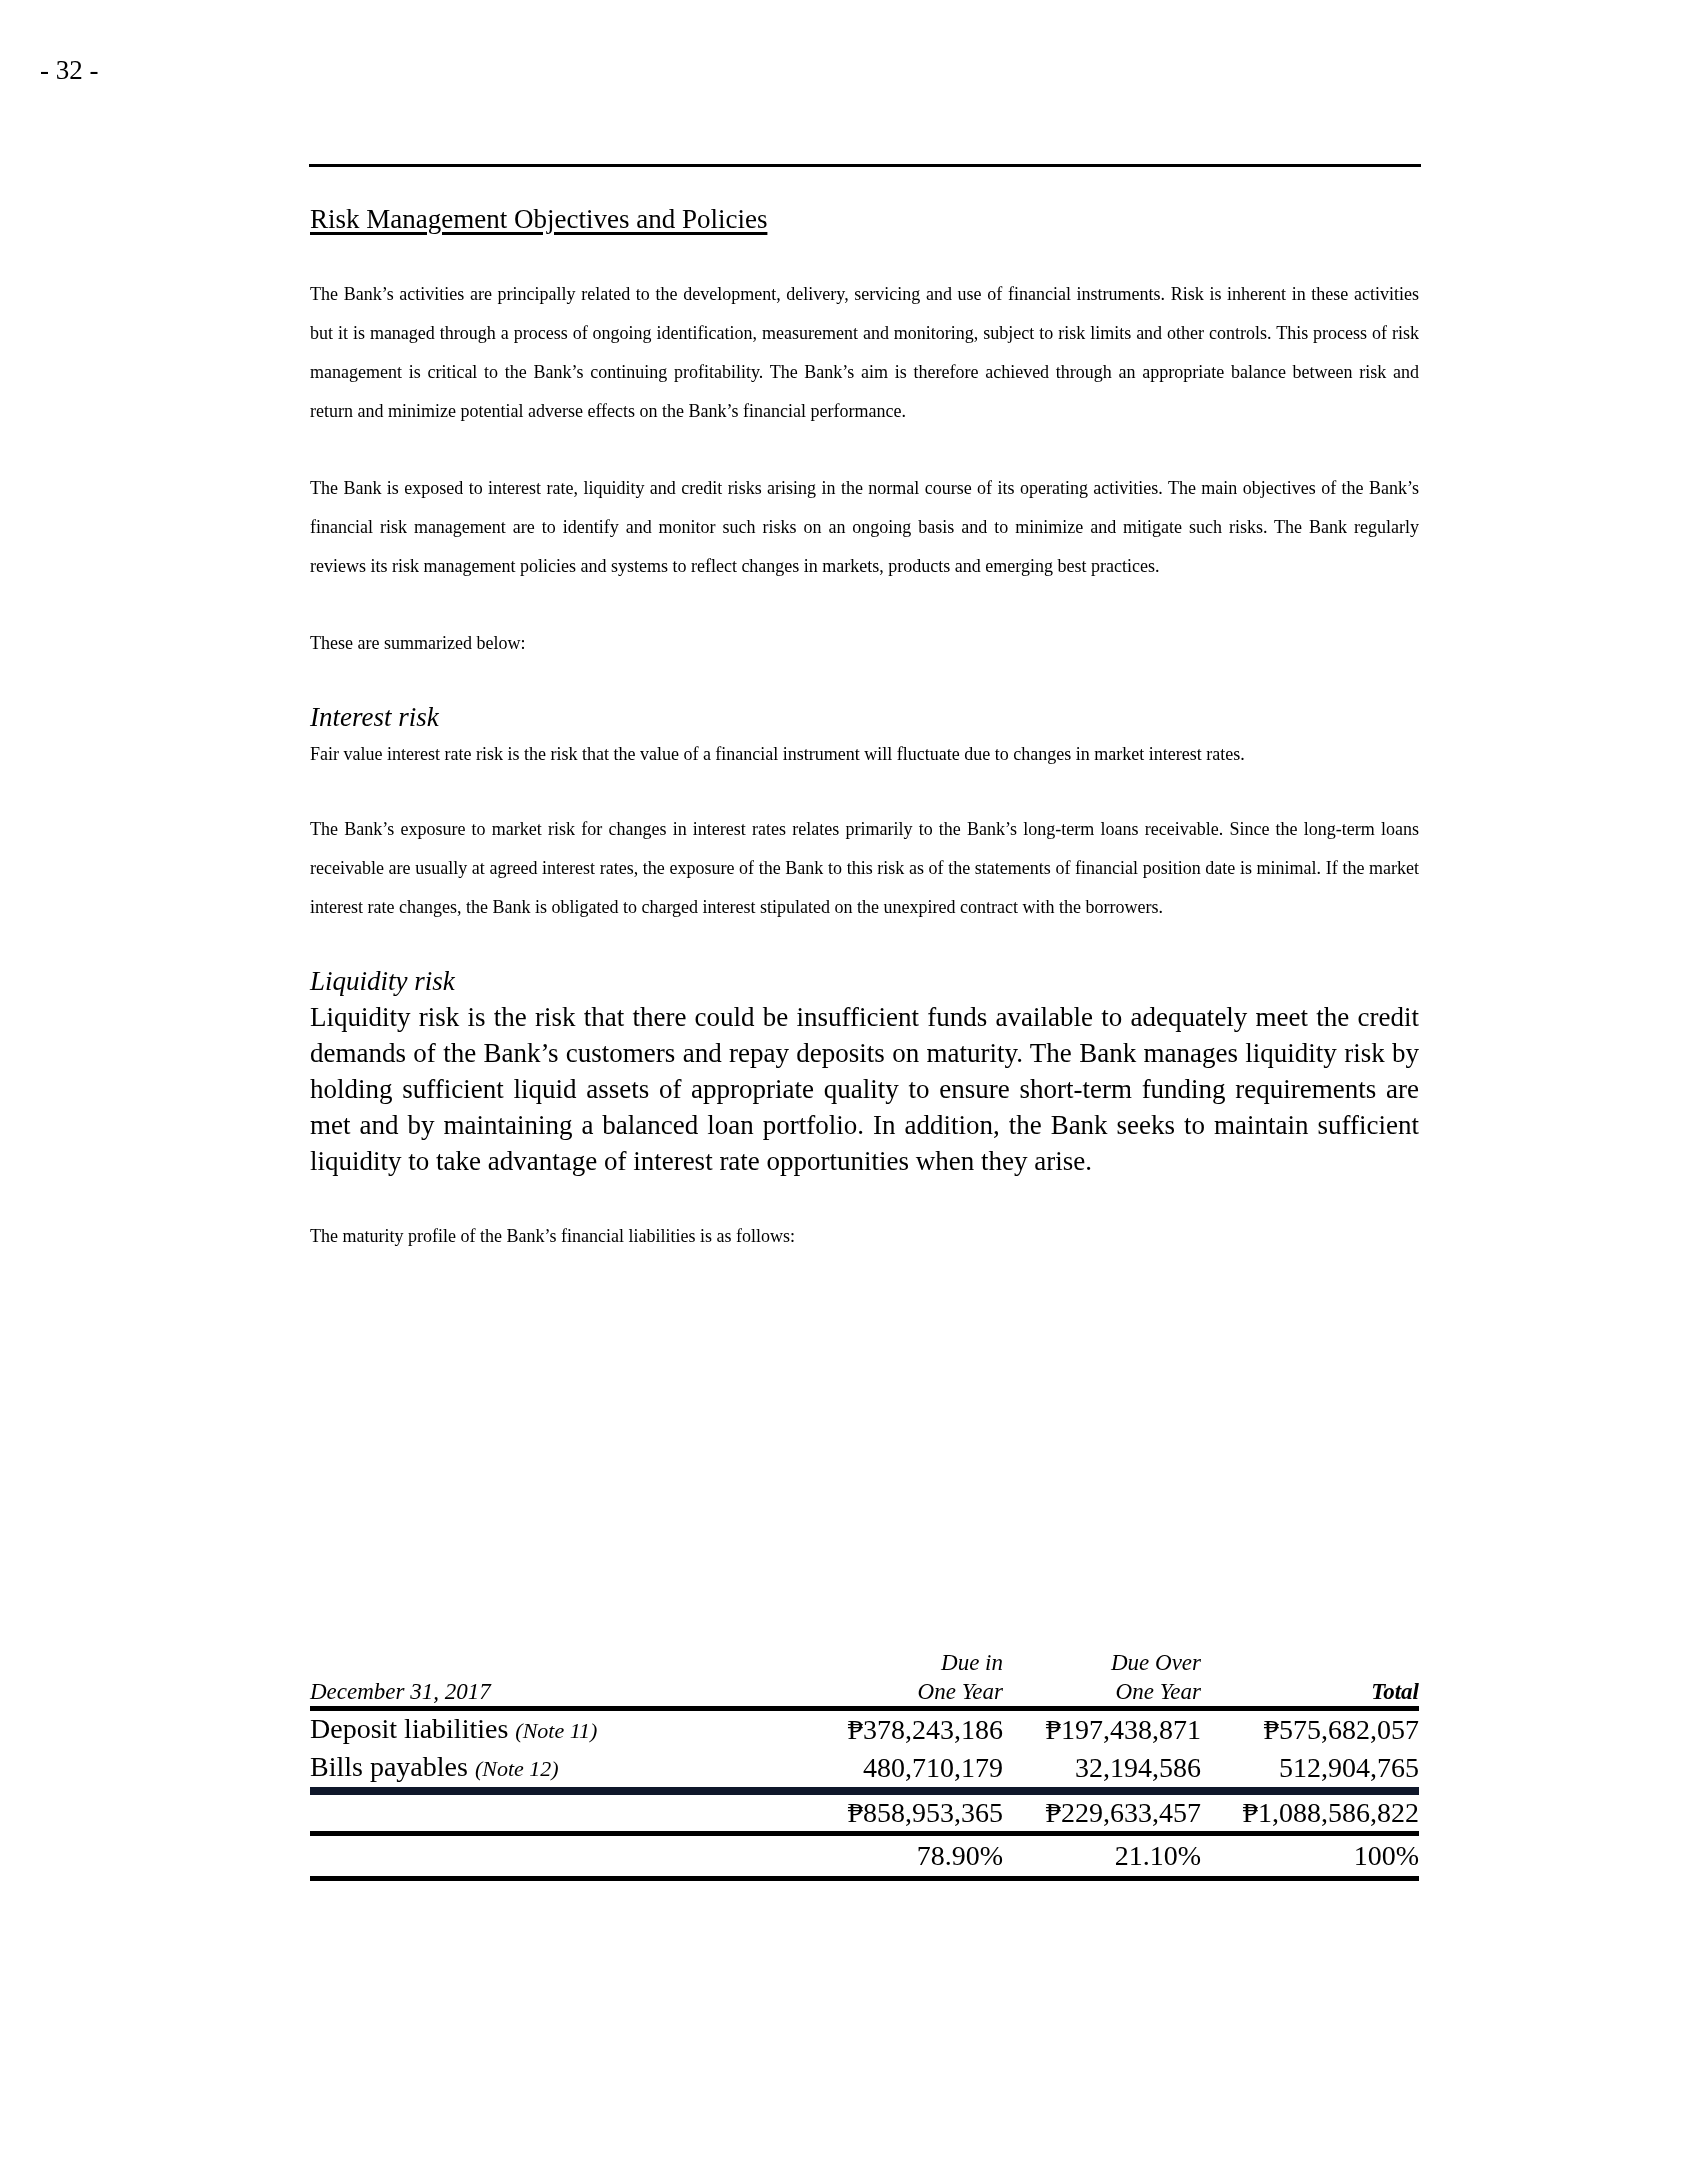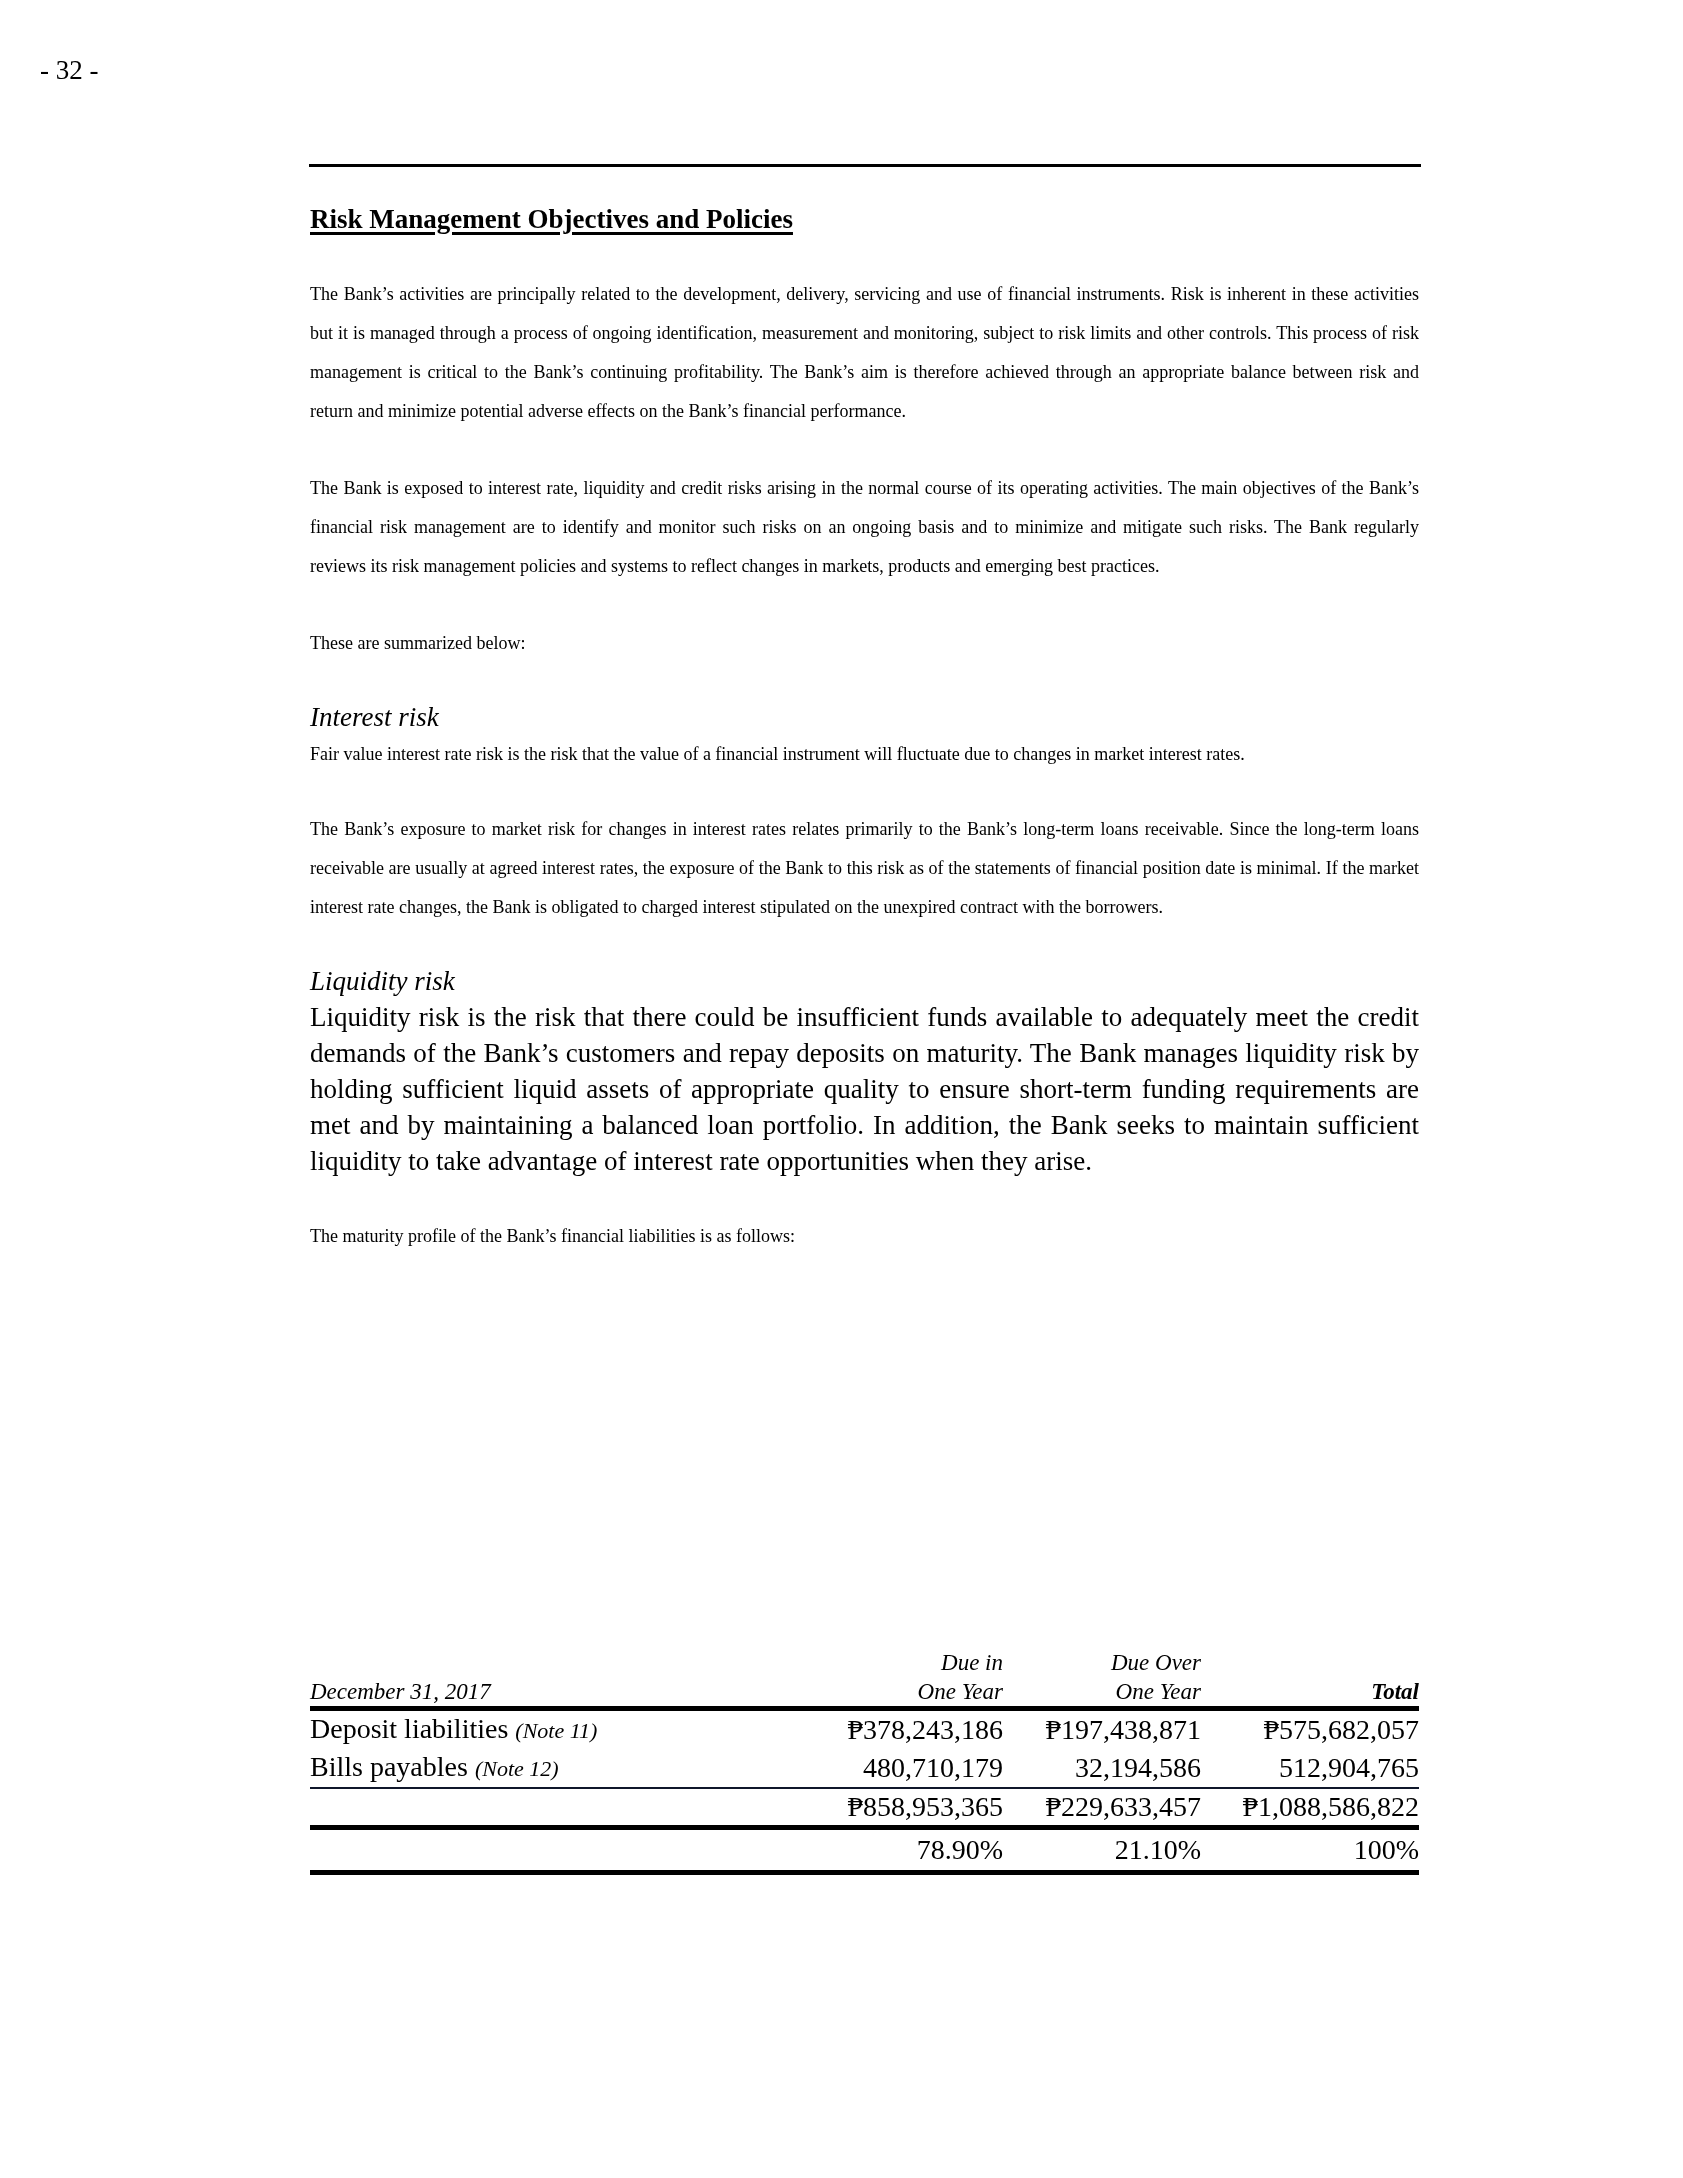--- a/index.html
+++ b/index.html
@@ -14,21 +14,21 @@
   }
   .top-rule {
     position: absolute; top: 164px; left: 309px; width: 1112px;
     height: 3px; background: #000;
   }
   .content {
     position: absolute; top: 201px; left: 310px; width: 1109px;
   }
   .note-heading { font-weight: bold; font-size: 27px; line-height: 36px; margin: 0; }
   .note-title {
-    font-weight: bold; font-size: 27px; line-height: 36px; margin: 0;
+    font-weight: normal; font-size: 27px; line-height: 36px; margin: 0;
     text-decoration: underline; text-decoration-thickness: 3px; text-underline-offset: 4px;
   }
   .para {
     font-size: 18px; line-height: 39px; text-align: justify; margin: 0;
   }
   .p1 { margin-top: 38px; }
   .p2 { margin-top: 38px; }
   .p3 { margin-top: 38px; }
   .sub-heading { font-style: italic; font-size: 27px; line-height: 36px; margin: 36px 0 0 0; }
   .p-after-sub { margin-top: 0; line-height: 39px; }
@@ -45,21 +45,21 @@
   .col-num { text-align: right; }
   .col-a { width: 238px; }
   .col-b { width: 198px; }
   .col-c { width: 218px; }
   .hdr th { font-style: italic; font-size: 23px; line-height: 29px; vertical-align: bottom; }
   .hdr th.total { font-weight: bold; }
   .hdr-row2 th { border-bottom: 5px solid #000; padding-bottom: 2px; }
   .data-row td { line-height: 36px; }
   .note-ref { font-style: italic; font-size: 22px; }
   .total-col { font-weight: bold; }
-  .row-last td { border-bottom: 2px solid #0f172a; }
+  .row-last td { border-bottom: 8px solid #0f172a; }
   .subtotal-row td { line-height: 36px; border-bottom: 5px solid #000; }
   .pct-row td { line-height: 40px; border-bottom: 5px solid #000; }
 </style>
 </head>
 <body>
 
 <div class="page-number">- 32 -</div>
 <div class="top-rule"></div>
 
 <div class="content">

